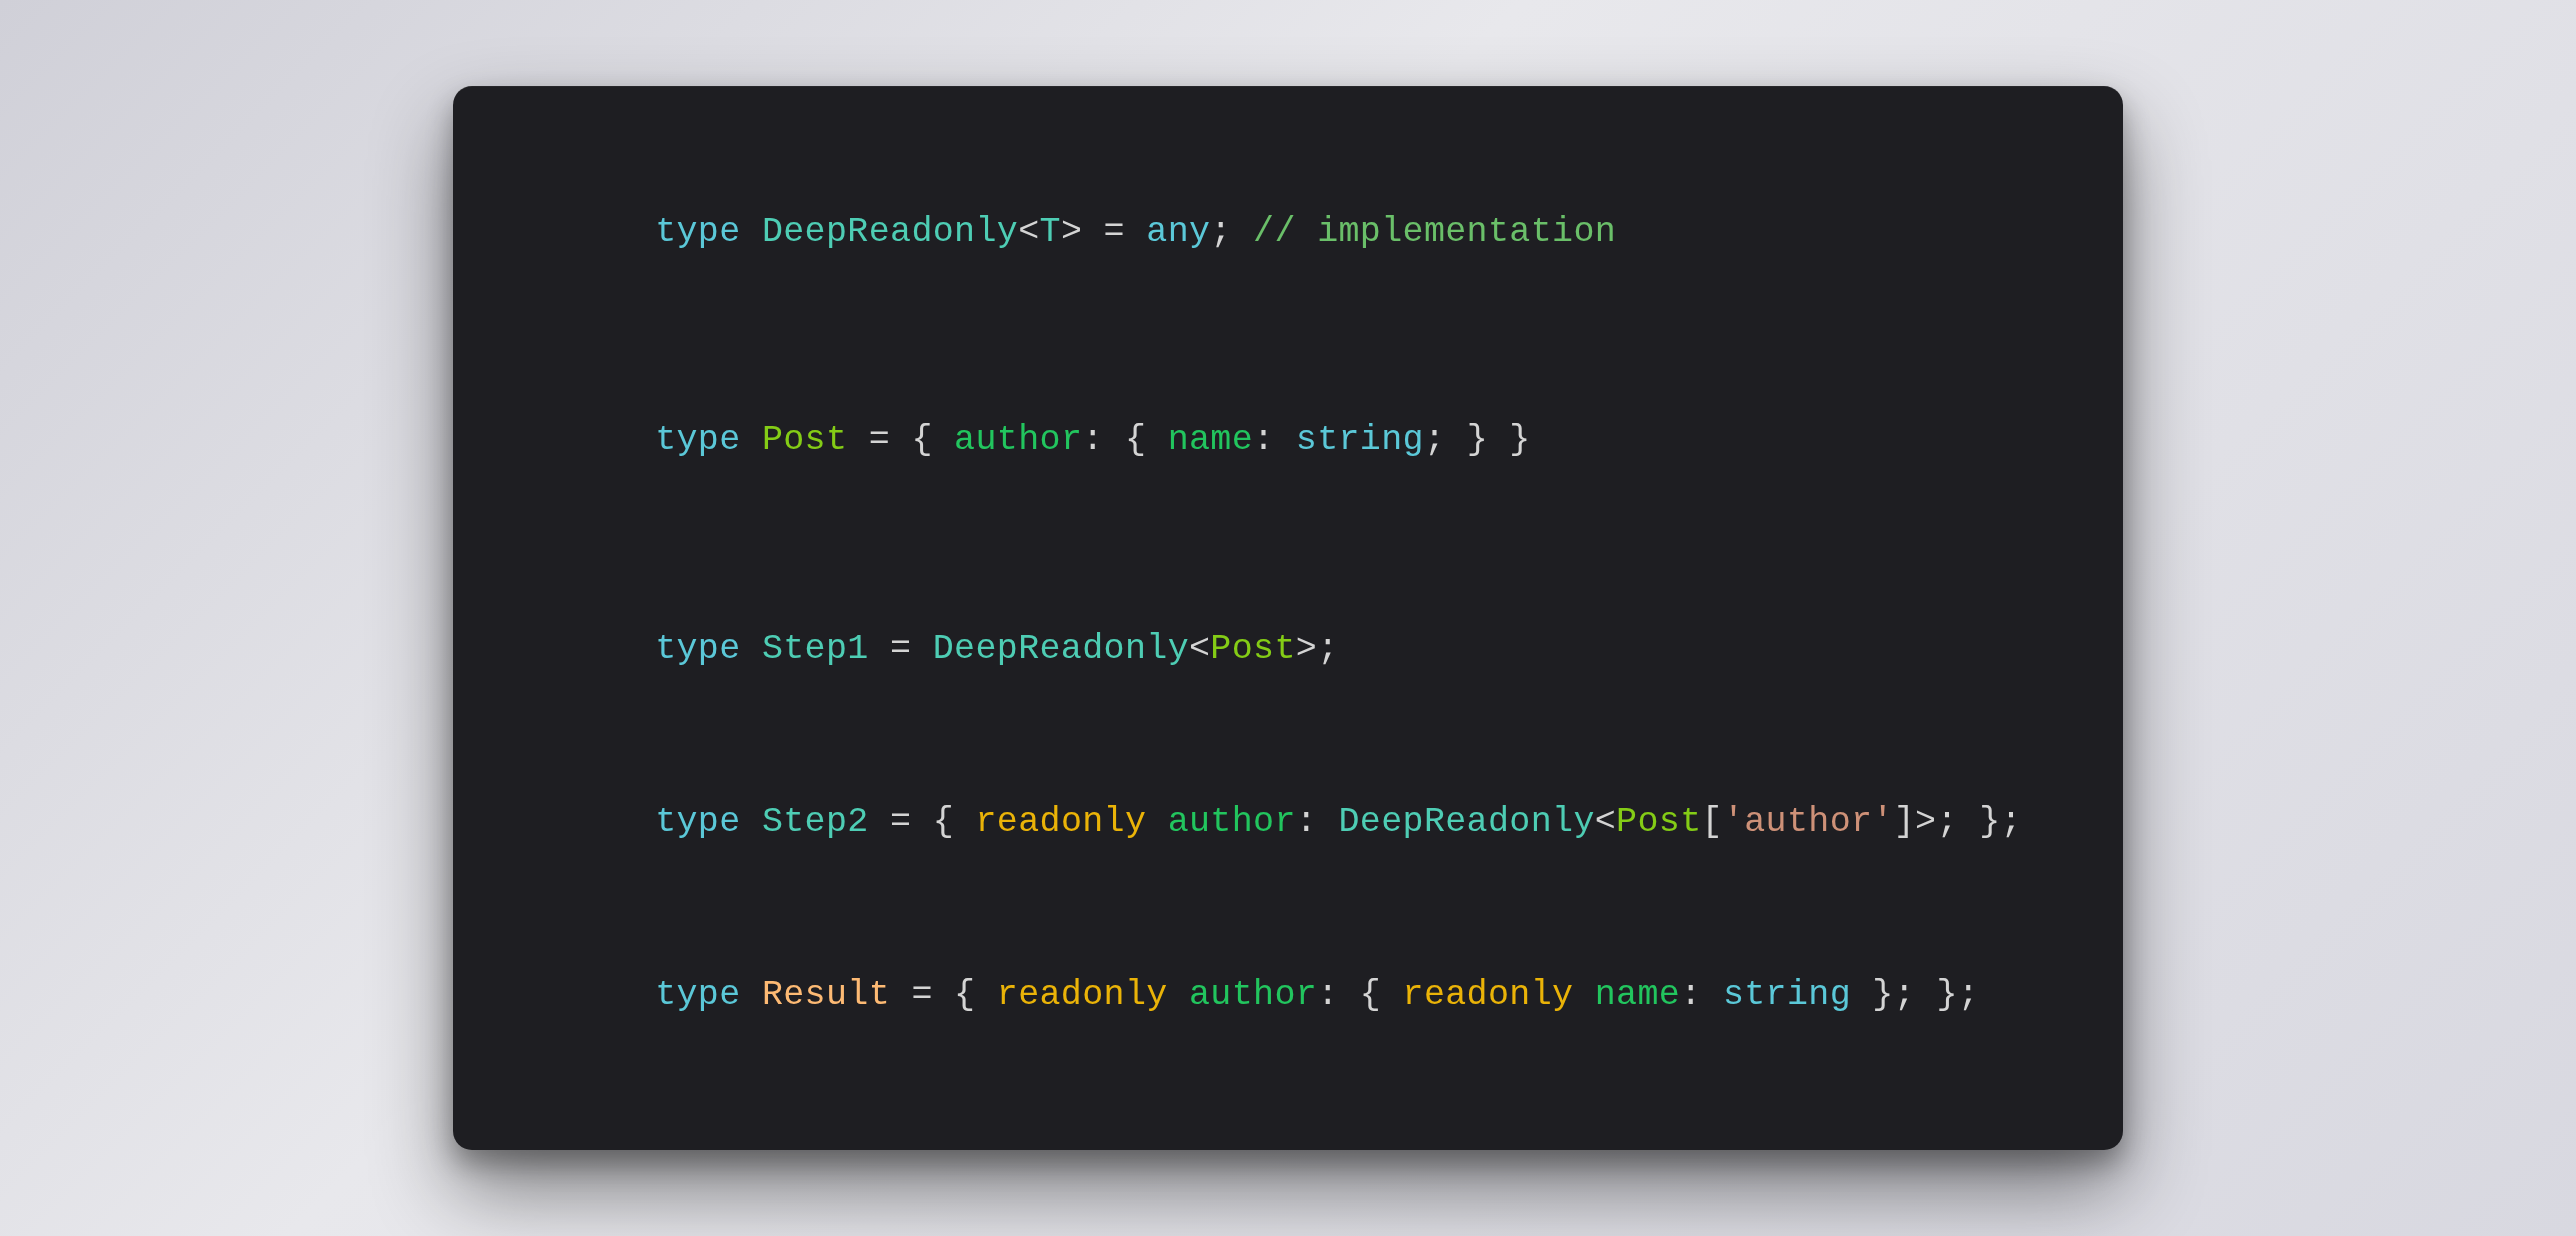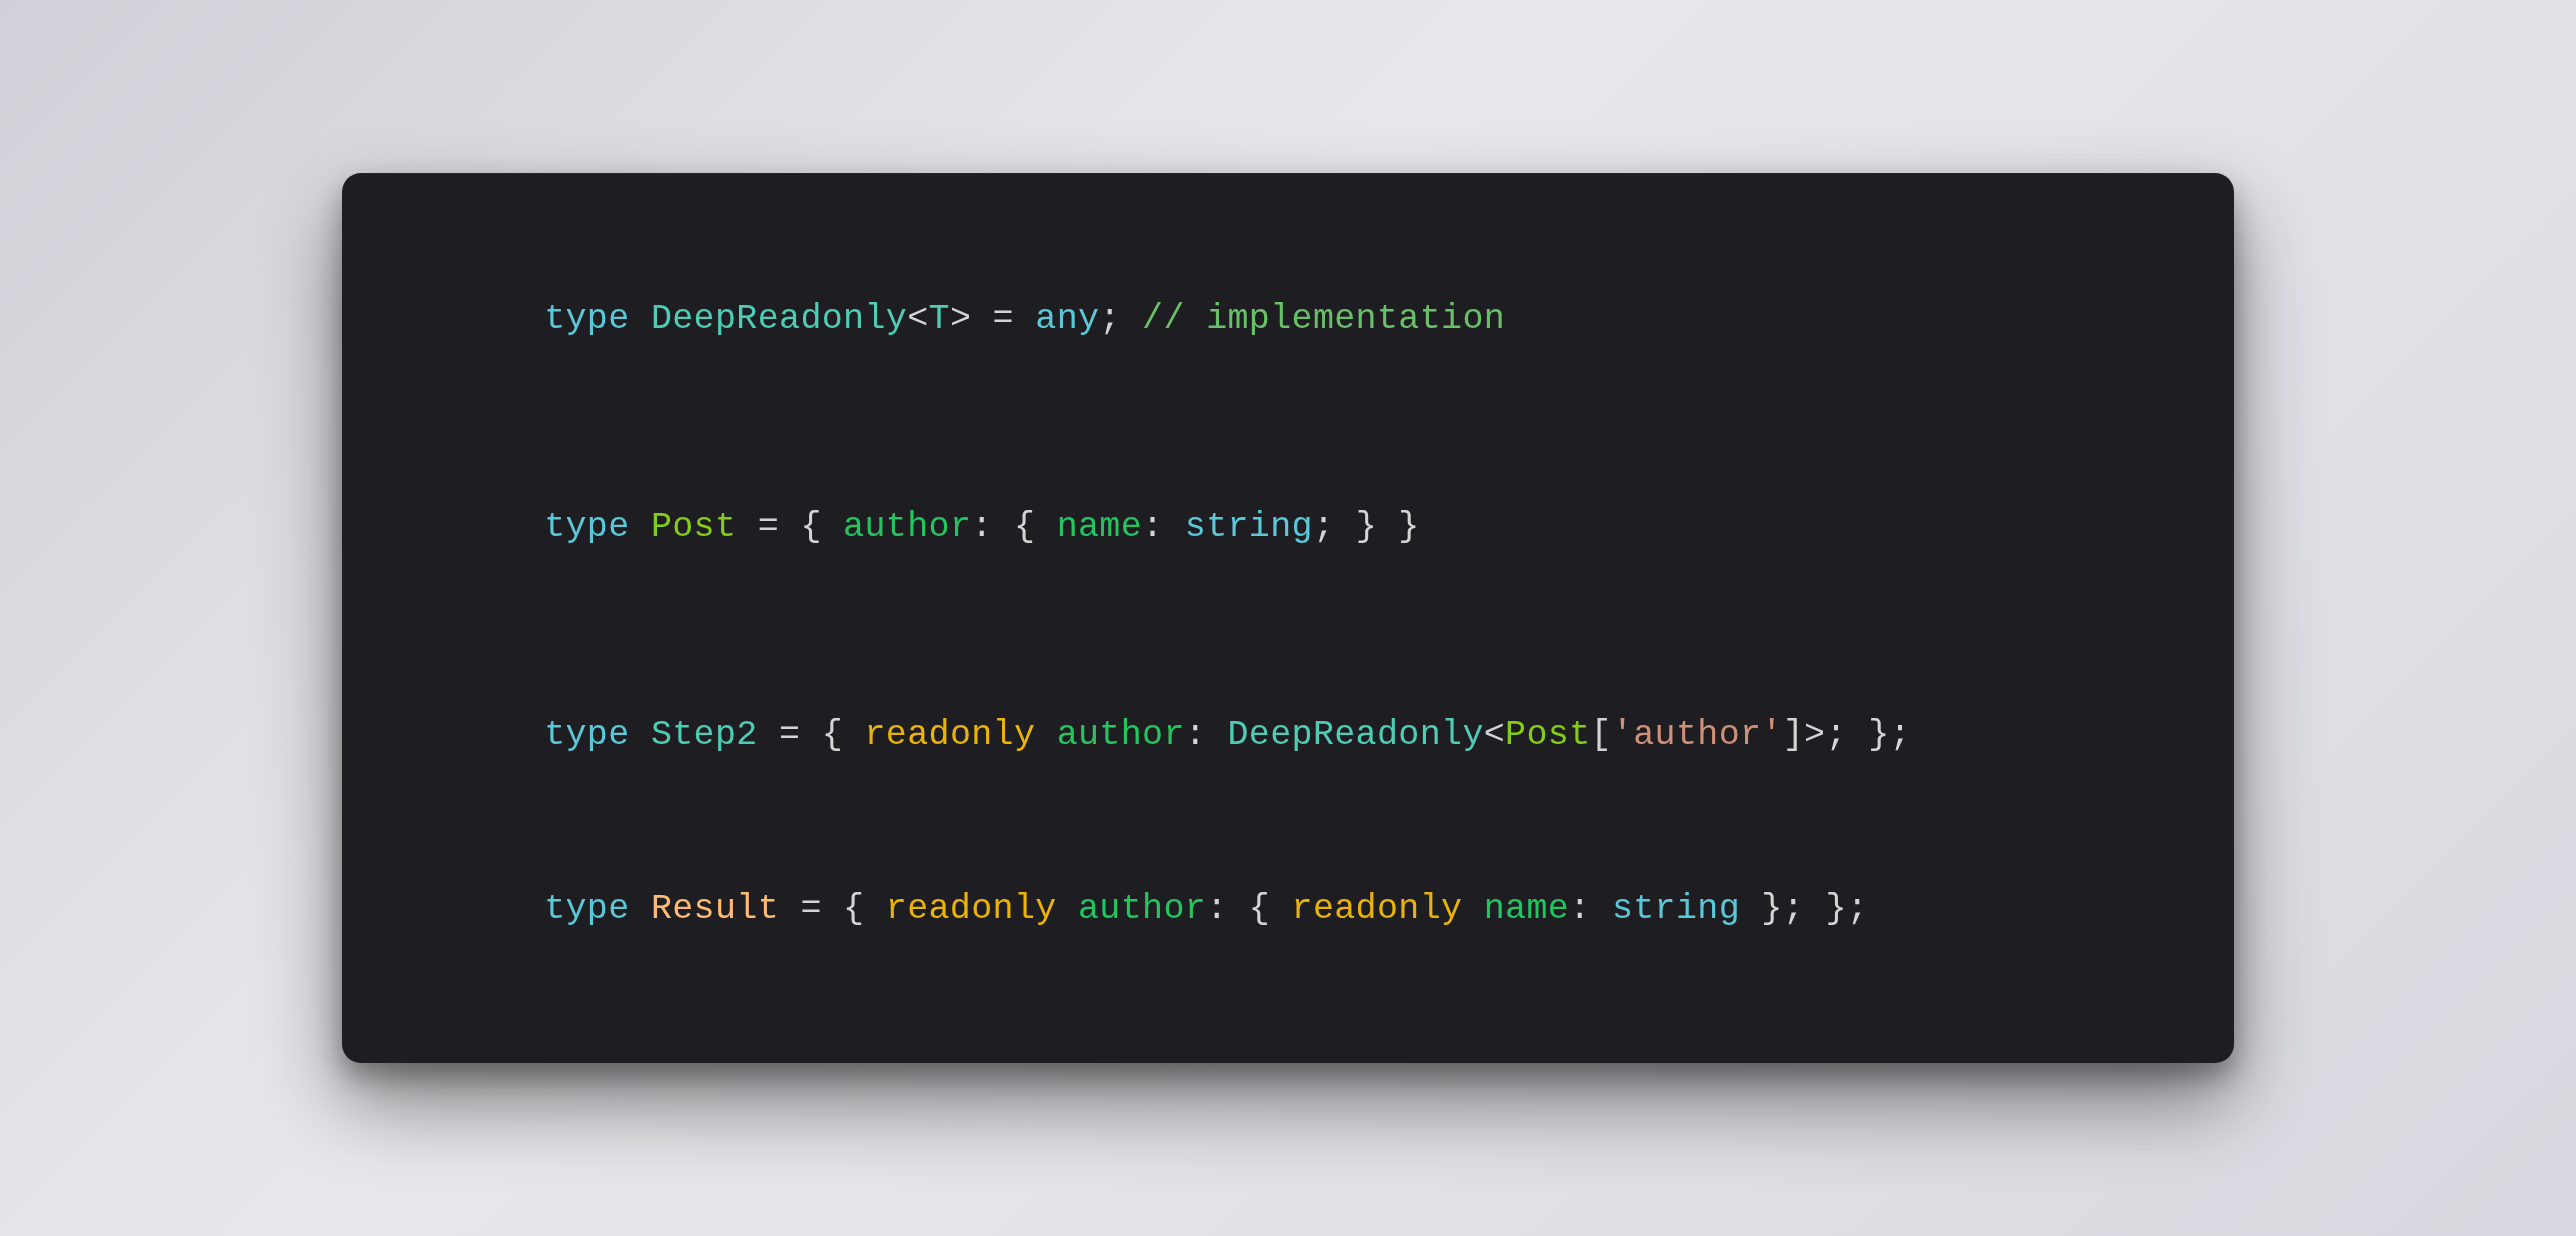--- a/index.html
+++ b/index.html
@@ -15,21 +15,21 @@
       display: flex;
       align-items: center;
       justify-content: center;
       font-family: 'Courier New', Courier, monospace;
     }
 
     .code-container {
       background: #1e1e22;
       border-radius: 19px;
       padding: 60px 74px 67px 74px;
-      width: 1892px;
+      width: 1670px;
       box-shadow:
         0 40px 81px rgba(0,0,0,0.45),
         0 13.4px 27px rgba(0,0,0,0.3),
         inset 0 0.7px 0 rgba(255,255,255,0.06);
     }
 
     .code-block {
       display: flex;
       flex-direction: column;
       gap: 0;
@@ -72,20 +72,23 @@
     </div>
 
     <div class="blank-line"></div>
 
     <div class="code-line">
       <span class="kw-type">type </span><span class="name-post">Post</span><span class="punct"> = { </span><span class="name-field">author</span><span class="punct">: { </span><span class="name-field">name</span><span class="punct">: </span><span class="kw-string">string</span><span class="punct">; } }</span>
     </div>
 
     <div class="blank-line"></div>
 
+    <div class="code-line">
+      <span class="kw-type">type </span><span class="name-step">Step1</span><span class="punct"> = </span><span class="name-deep">DeepReadonly</span><span class="punct">&lt;</span><span class="name-post">Post</span><span class="punct">&gt;;</span>
+    </div>
 
     <div class="code-line">
       <span class="kw-type">type </span><span class="name-step">Step2</span><span class="punct"> = { </span><span class="kw-readonly">readonly </span><span class="name-field">author</span><span class="punct">: </span><span class="name-deep">DeepReadonly</span><span class="punct">&lt;</span><span class="name-post">Post</span><span class="punct">[</span><span class="str-author">'author'</span><span class="punct">]&gt;; };</span>
     </div>
 
     <div class="code-line">
       <span class="kw-type">type </span><span class="name-result">Result</span><span class="punct"> = { </span><span class="kw-readonly">readonly </span><span class="name-field">author</span><span class="punct">: { </span><span class="kw-readonly">readonly </span><span class="name-field">name</span><span class="punct">: </span><span class="kw-string">string</span><span class="punct"> }; };</span>
     </div>
 
   </div>

